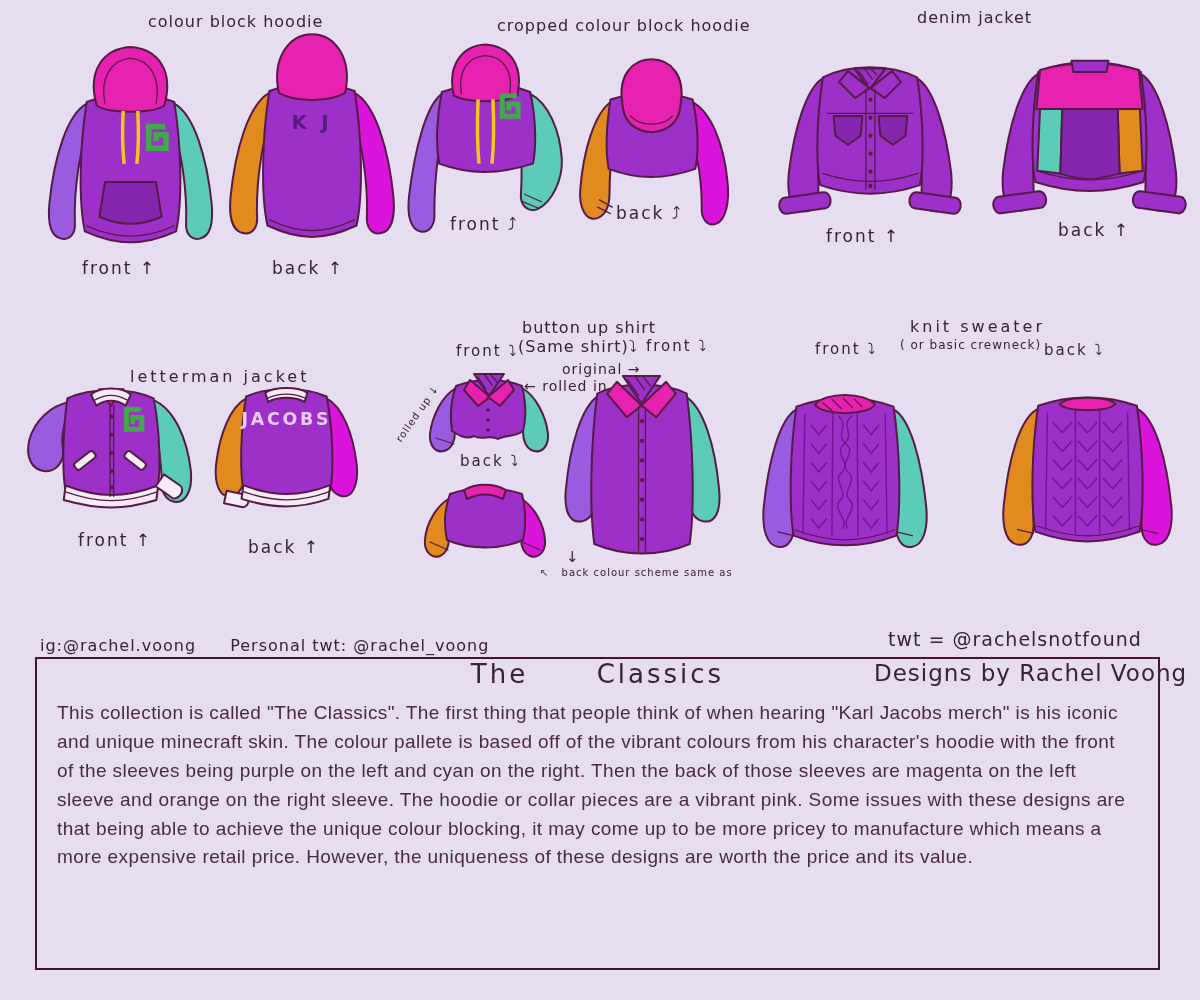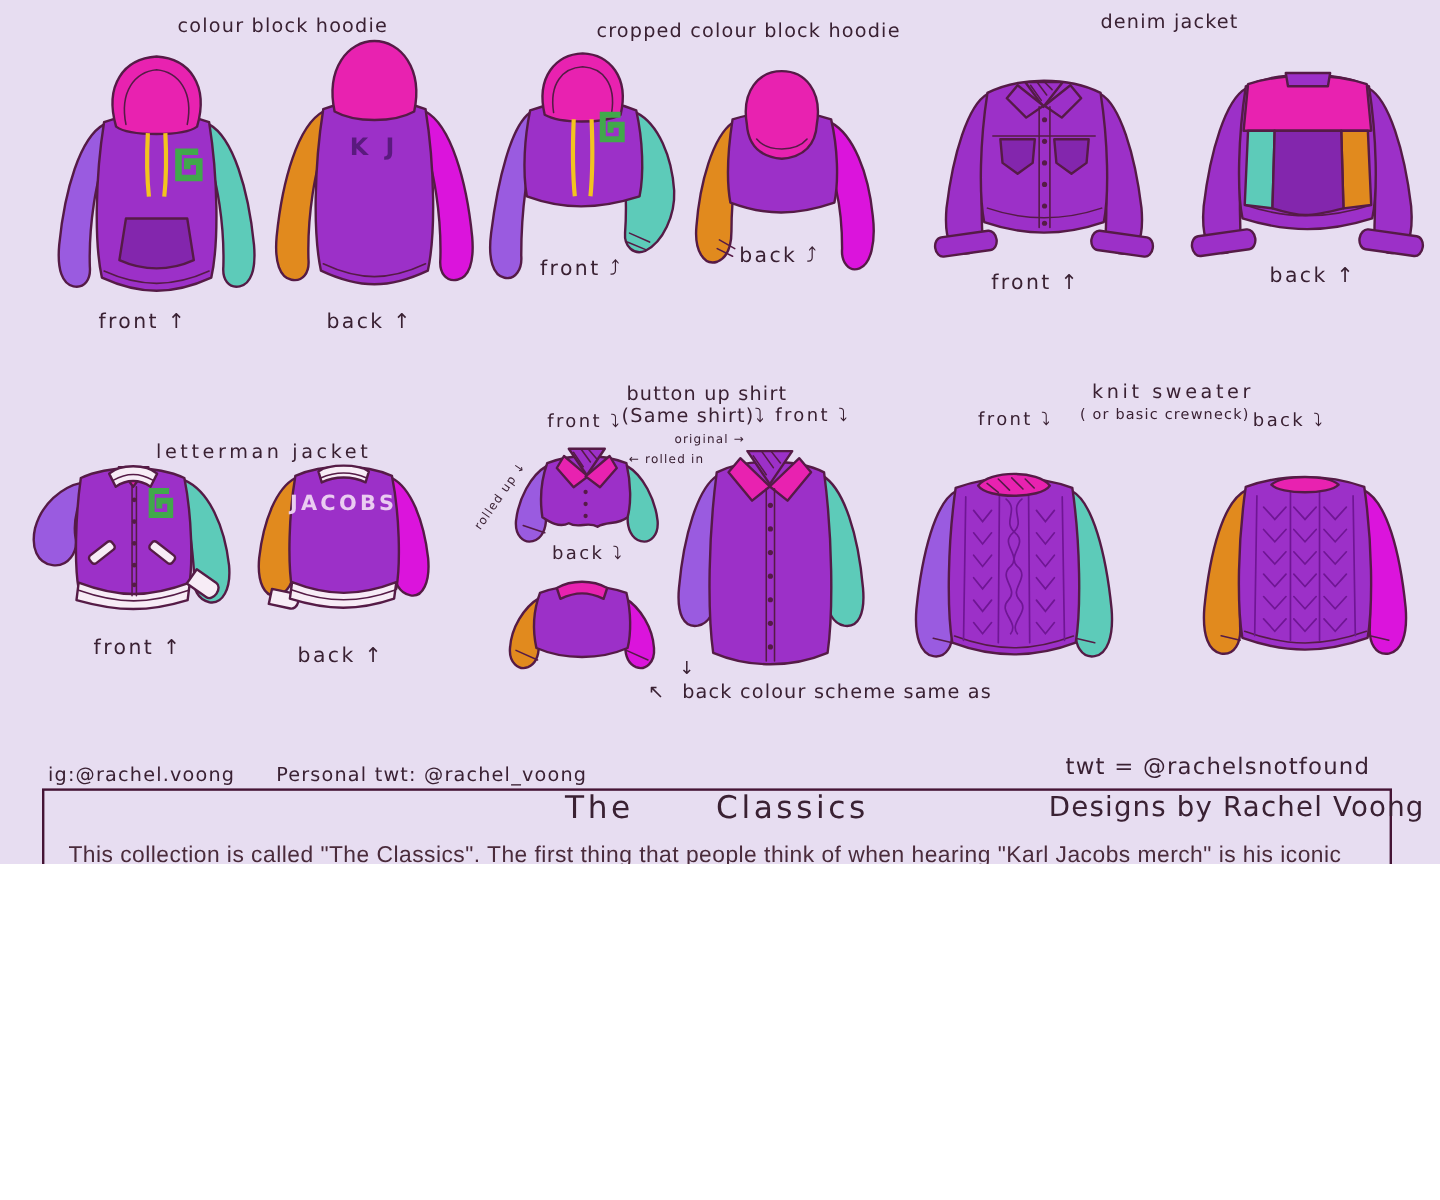--- a/index.html
+++ b/index.html
@@ -1,22 +1,22 @@
 <!DOCTYPE html>
 <html style="--bg: #e7ddf1; --ink: #551b46; --purple: #9c30c8; --purpleDark: #8326ad; --purpleLine: #6f1694; --lightPurple: #9a5be0; --teal: #5dcbb9; --pink: #e822b0; --magenta: #db14dc; --orange: #e18a1e; --yellow: #f2c41f; --green: #41a84b; --stripe: #f7ecf6; --monogram: #5a1a7e; --lettermanText: #eaccf1; --hand: #3a2133; --body: #4a2b3b; --boxBorder: #451435;"><head>
 <meta charset="utf-8">
 <style>
   html,body{margin:0;padding:0;}
-  .canvas{position:relative;width:1200px;height:720px;background:var(--bg,#e7ddf1);overflow:hidden;
+  .canvas{position:relative;width:1200px;height:1000px;background:var(--bg,#e7ddf1);overflow:hidden;
           font-family:"DejaVu Sans",sans-serif;}
   .abs{position:absolute;}
   .hand{color:var(--hand,#3a2133);font-family:"DejaVu Sans",sans-serif;}
   .ptitle{font-size:16px;letter-spacing:1px;white-space:nowrap;}
   .viewlabel{font-size:17px;letter-spacing:2px;white-space:nowrap;}
-  .note{font-size:10px;letter-spacing:1px;white-space:nowrap;}
+  .note{font-size:14px;letter-spacing:1px;white-space:nowrap;}
   svg{display:block;overflow:visible;}
   svg path,svg rect,svg circle,svg line,svg polyline{vector-effect:non-scaling-stroke;}
   .ink{stroke:var(--ink,#551b46);stroke-width:2;stroke-linejoin:round;stroke-linecap:round;}
   .thin{stroke:var(--ink,#551b46);stroke-width:1.3;fill:none;stroke-linecap:round;}
   .tex{stroke:var(--purpleLine,#6f1694);stroke-width:1.4;fill:none;stroke-linecap:round;}
   .credit{font-size:17px;letter-spacing:1px;white-space:nowrap;}
   .box{border:2px solid var(--boxBorder,#451435);background:transparent;}
   .boxtitle{font-size:26px;letter-spacing:3px;word-spacing:2.2em;text-align:center;color:var(--hand,#3a2133);}
   .para{font-family:"Liberation Sans",sans-serif;font-size:19px;line-height:1.52;
         letter-spacing:0.4px;color:var(--body,#4a2b3b);}
@@ -201,21 +201,21 @@
     <circle cx="87.5" cy="70" r="2.2" fill="var(--ink)"></circle>
       <circle cx="87.5" cy="90" r="2.2" fill="var(--ink)"></circle>
     <circle cx="87.5" cy="110" r="2.2" fill="var(--ink)"></circle>
       <circle cx="87.5" cy="130" r="2.2" fill="var(--ink)"></circle>
     <circle cx="87.5" cy="150" r="2.2" fill="var(--ink)"></circle>
       <circle cx="87.5" cy="170" r="2.2" fill="var(--ink)"></circle>
     <circle cx="87.5" cy="190" r="2.2" fill="var(--ink)"></circle>
   </svg>
 
   <div class="abs hand viewlabel" style="left:566px;top:548px;font-size:15px;">↓</div>
-  <div class="abs hand note" style="left:540px;top:567px;font-size:16px;">
+  <div class="abs hand note" style="left:540px;top:567px;font-size:10px;">
     <span>↖</span>
     <span style="margin-left:8px;">back colour scheme same as</span>
   </div>
 
   <div class="abs hand ptitle" style="left:910px;top:317px;letter-spacing:3px;">knit sweater</div>
   <div class="abs hand note" style="left:900px;top:338px;font-size:12px;">( or basic crewneck)</div>
   <div class="abs hand viewlabel" style="left:815px;top:340px;font-size:15px;">front ⤵</div>
   <div class="abs hand viewlabel" style="left:1044px;top:341px;font-size:15px;">back ⤵</div>
 
   <svg class="abs" style="left:750px;top:358px;" width="190" height="215" viewBox="0 0 200 230">

